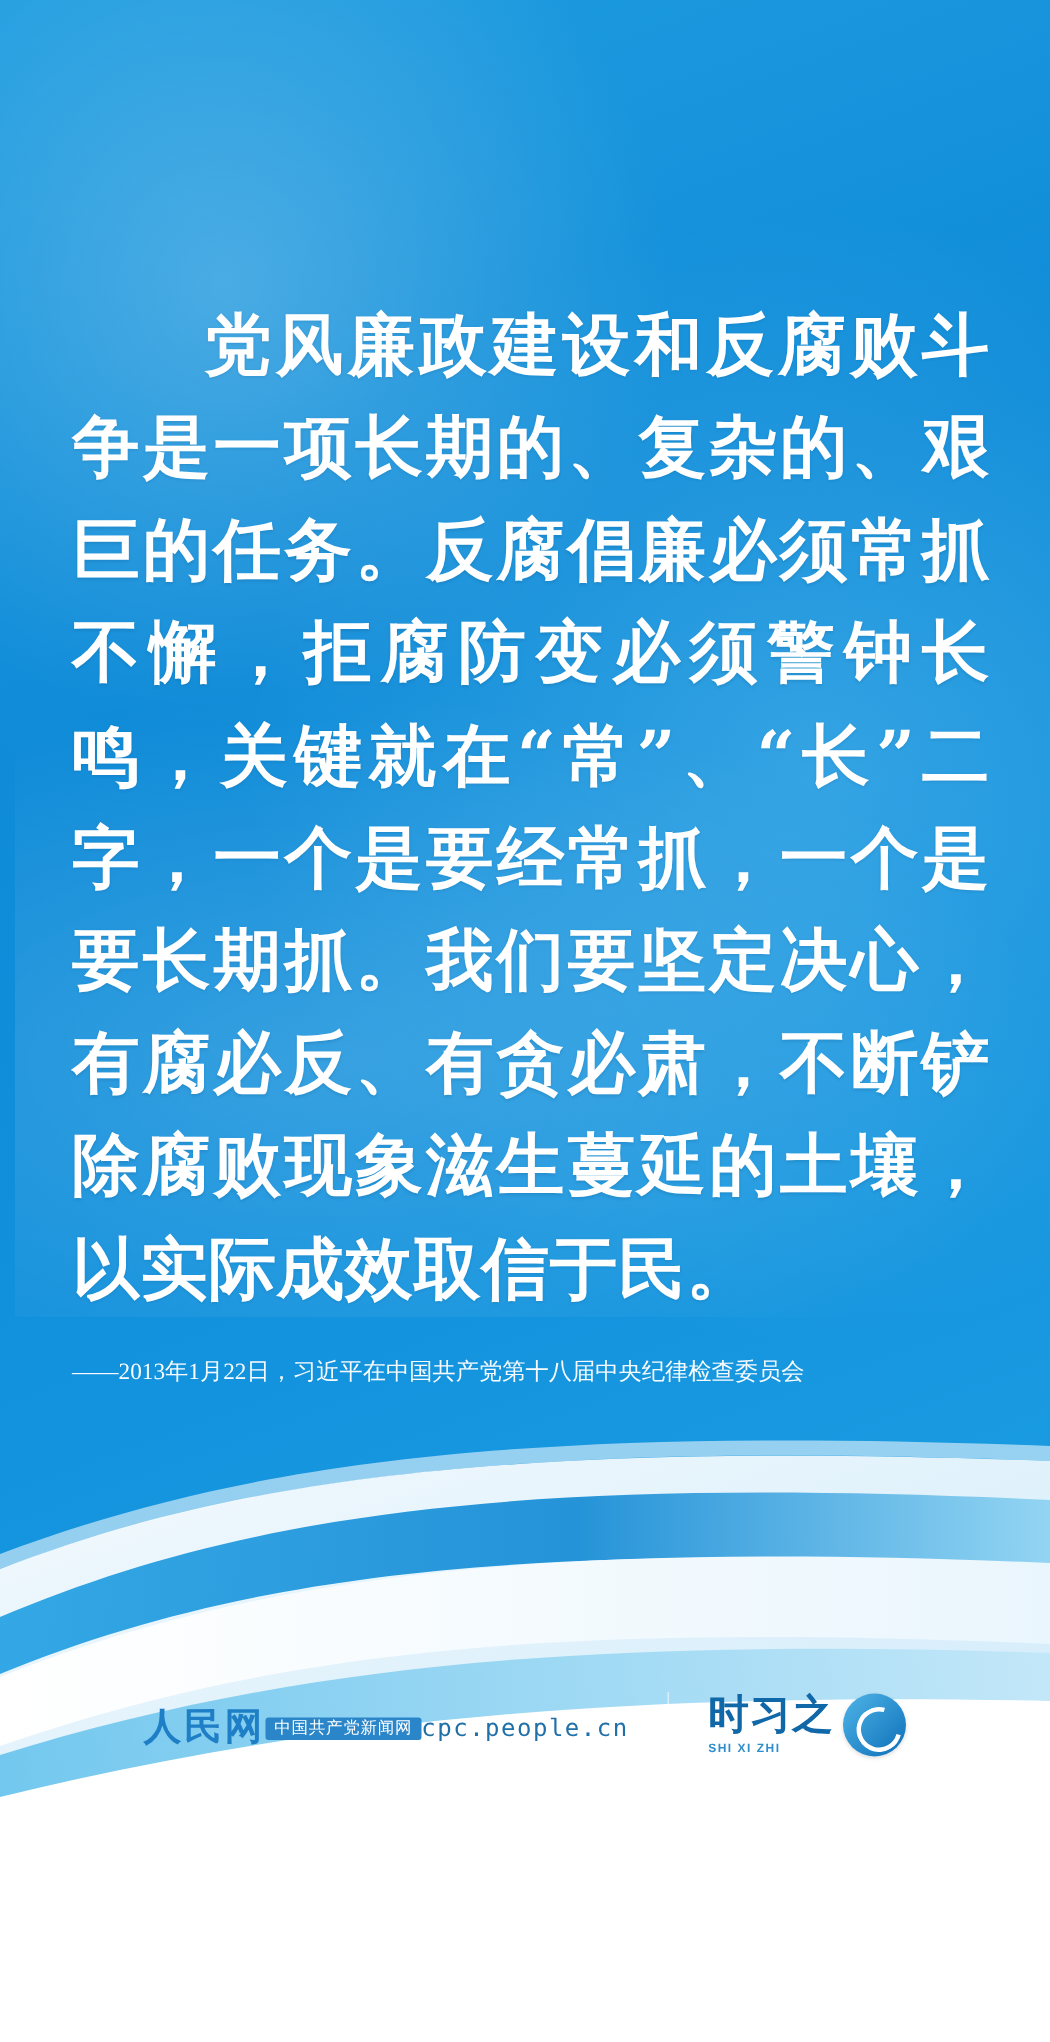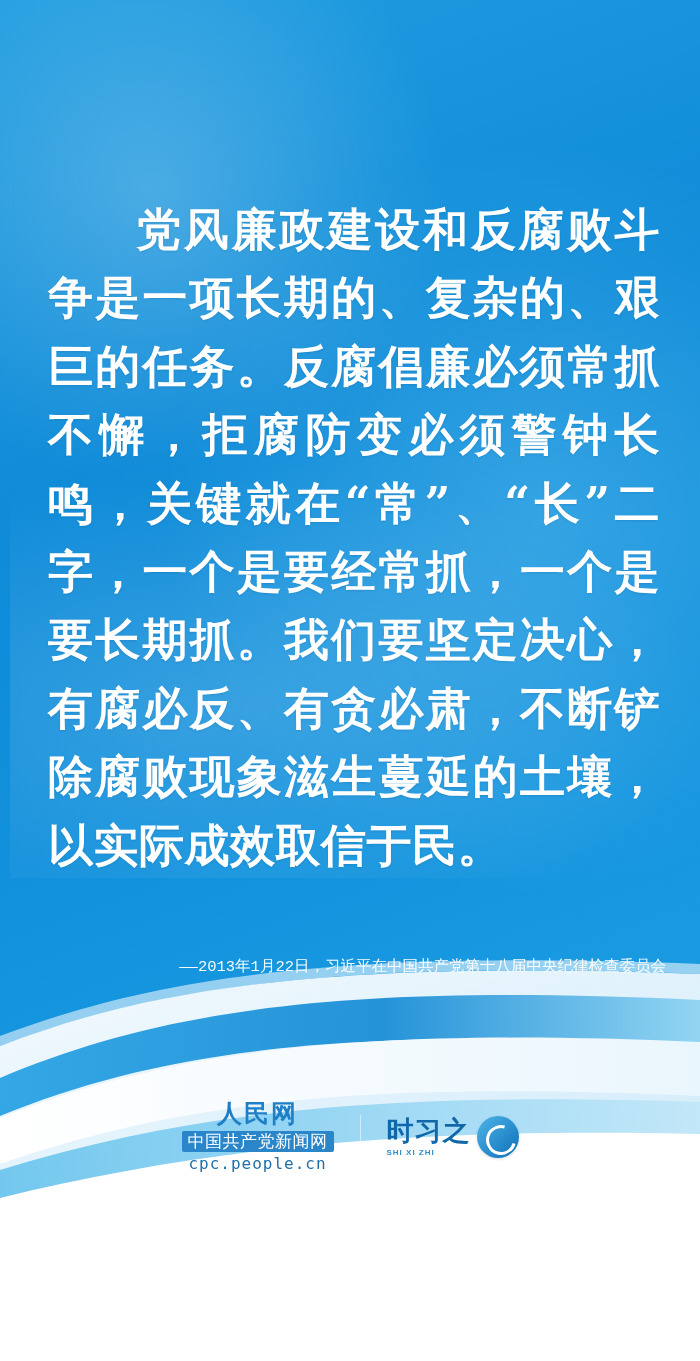--- a/index.html
+++ b/index.html
@@ -63,27 +63,27 @@
     line-height: 1.52;
     letter-spacing: 0.5px;
     text-indent: 88px;
     text-align: justify;
     text-shadow: 0 1px 2px rgba(8, 70, 120, 0.18);
     margin: 0;
   }
   .attribution {
     position: absolute;
     left: 48px;
-    top: 952px;
+    top: 900px;
     width: 618px;
     color: #ffffff;
     font-size: 15.5px;
     line-height: 1.95;
-    text-align: right;
-    font-family: Liberation Mono, monospace;
+    text-align: left;
+    font-family: Liberation Serif, serif;
     opacity: 0.97;
   }
   .attribution .line1 { display: block; }
   .attribution .line2 { display: block; }
 
   
   .waves {
     position: absolute;
     left: 0;
     bottom: 0;
@@ -98,35 +98,35 @@
     left: 0;
     bottom: 36px;
     width: 700px;
     display: flex;
     align-items: center;
     justify-content: center;
     gap: 26px;
   }
   .logo-people {
     display: flex;
-    flex-direction: column;
+    flex-direction: row;
     align-items: center;
     line-height: 1;
     justify-content: center;
   }
   .logo-people .cn {
     font-family: "DejaVu Serif", "Liberation Serif", serif;
     font-weight: 700;
     font-size: 25px;
     color: #1f7fc6;
     letter-spacing: 2px;
   }
   .logo-people .sub {
     margin-top: 5px;
-    font-size: 17px;
+    font-size: 11px;
     color: #ffffff;
     background: #2a86c9;
     padding: 2px 6px;
     border-radius: 2px;
     letter-spacing: 0.5px;
   }
   .logo-people .url {
     margin-top: 4px;
     font-family: "DejaVu Sans Mono", "Liberation Mono", monospace;
     font-size: 16px;

